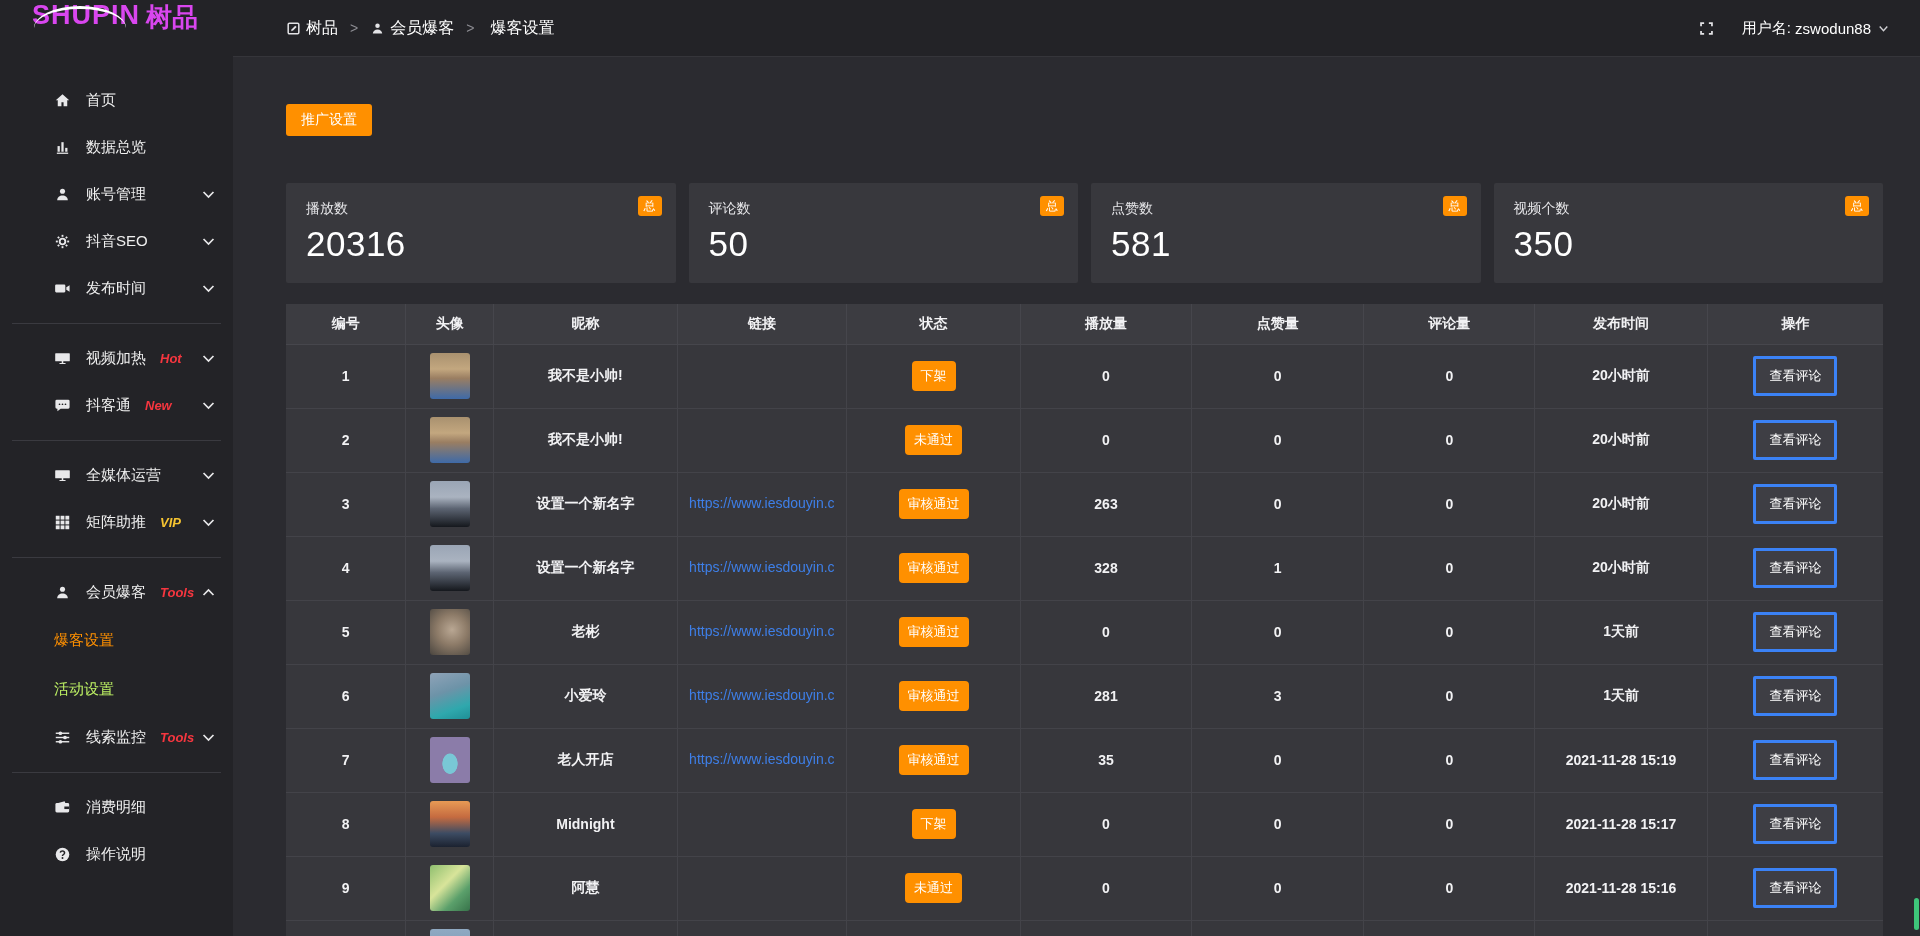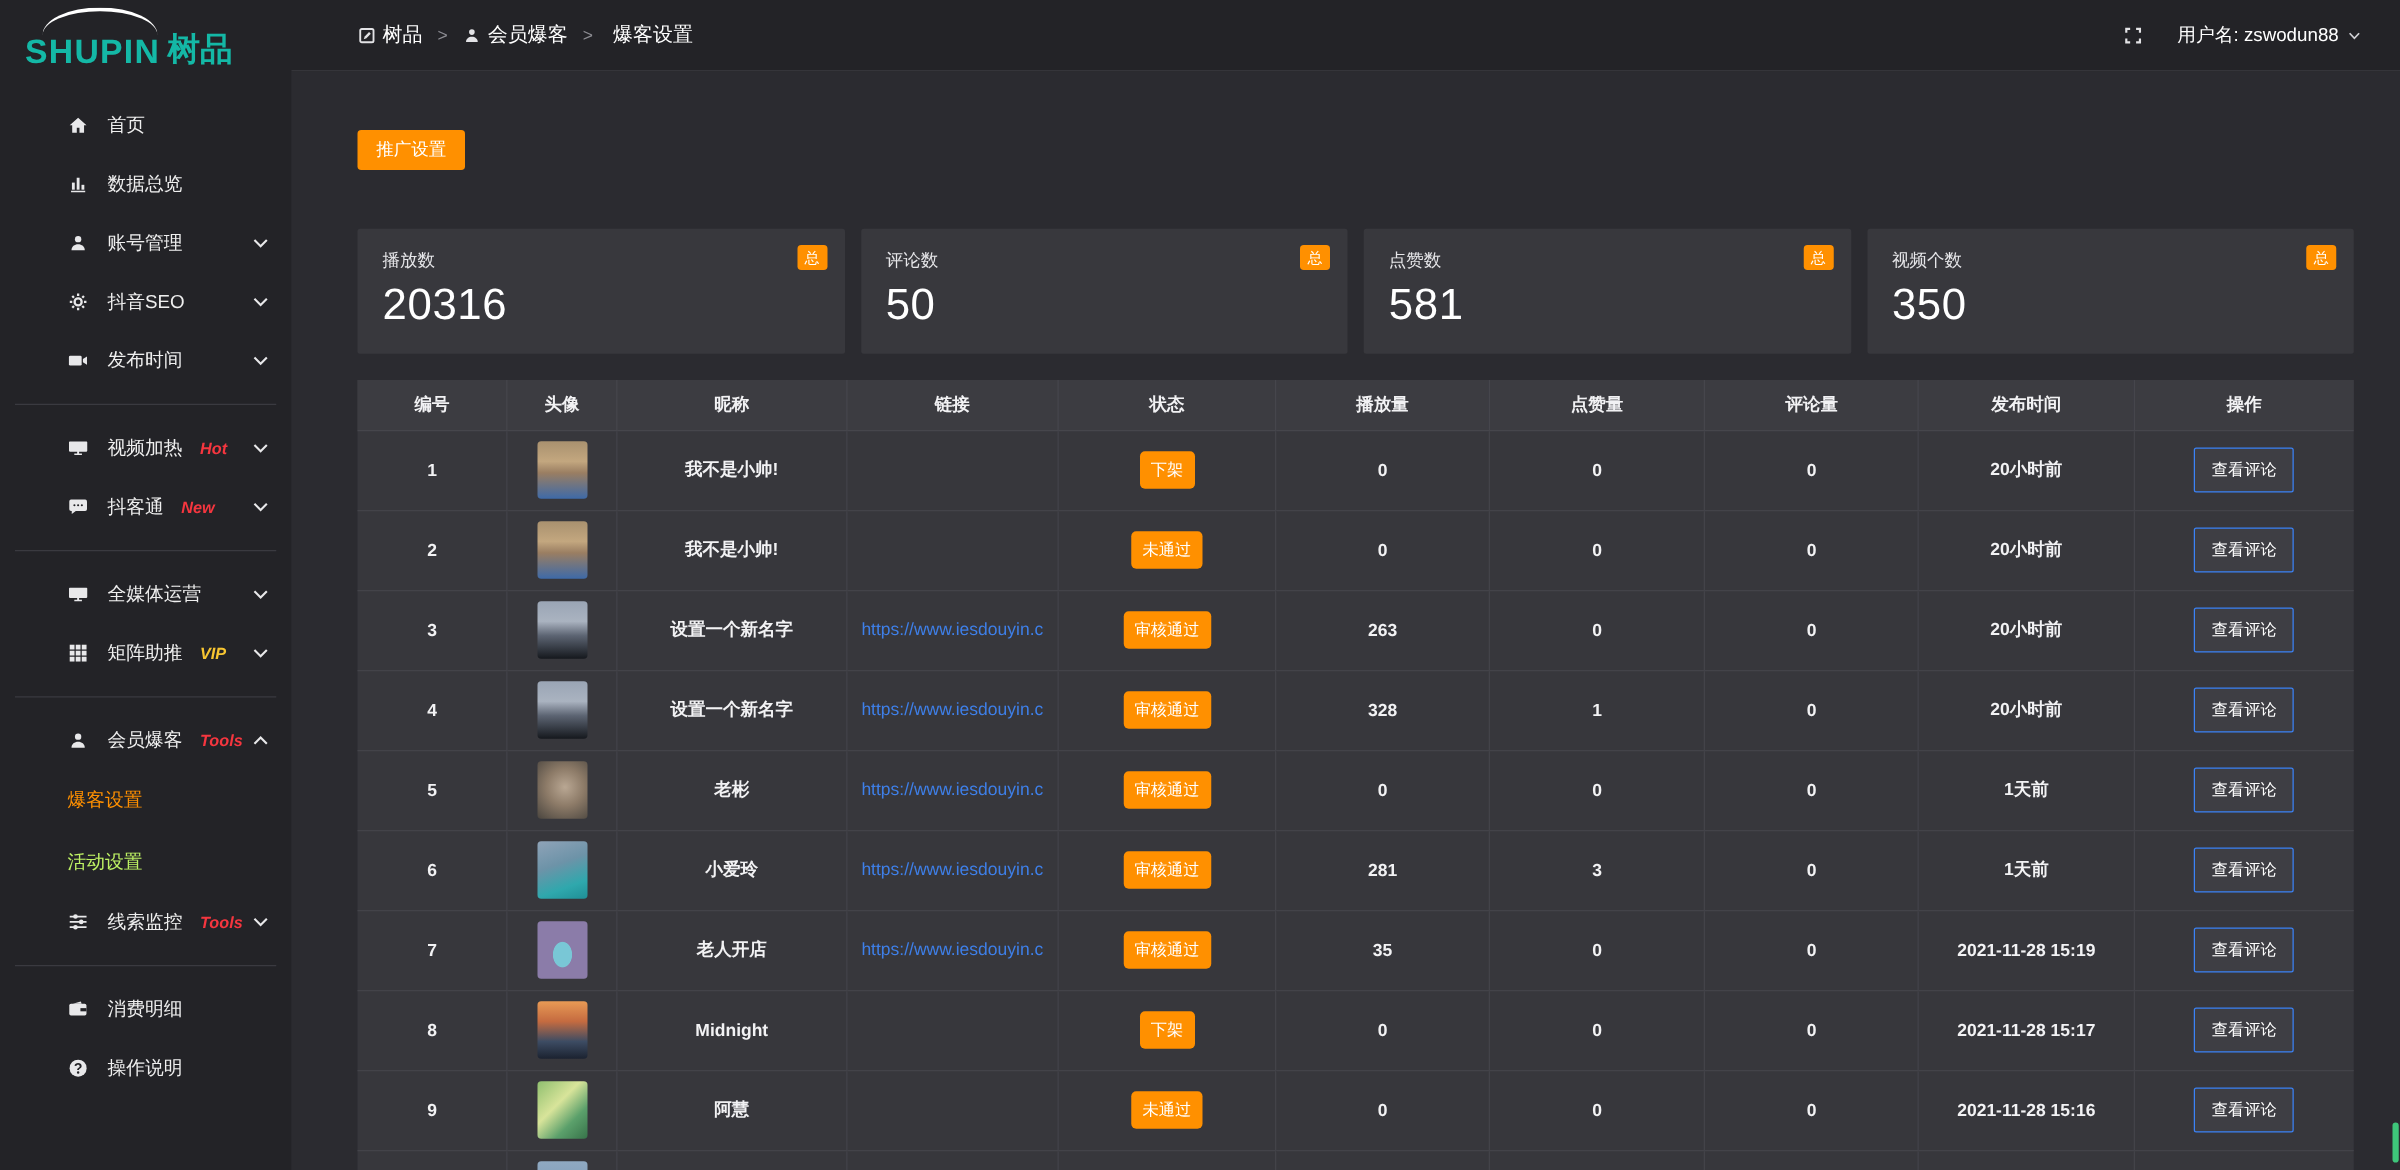--- a/index.html
+++ b/index.html
@@ -9,22 +9,22 @@
     background:#2b2b30; color:#fff; position:relative;
   }
   .icon { display:inline-block; vertical-align:middle; fill:currentColor; }
 
   
   .sidebar {
     position:absolute; left:0; top:0; width:233px; height:936px;
     background:#232327; z-index:5; overflow:hidden;
   }
   .logo {
-    height:57px; display:flex; align-items:flex-end; padding-left:20px;
-    position:relative; color:#14b8a6;
+    height:57px; display:flex; align-items:flex-start; padding-left:32px;
+    position:relative; color:#d946ef;
   }
   .logo-en { font-size:27px; font-weight:800; letter-spacing:1px; }
   .logo-cn { font-size:26px; font-weight:700; margin-left:6px; }
   .logo-arc {
     position:absolute; left:34px; top:6px; width:92px; height:22px;
     border-top:3px solid #fff; border-radius:50% 50% 0 0 / 100% 100% 0 0;
   }
   .side-menu { padding-top:20px; }
   .side-item {
     height:47px; display:flex; align-items:center; padding:0 16px 0 22px;
@@ -93,21 +93,21 @@
   .avatar {
     width:40px; height:46px; border-radius:3px; margin:0 auto; background:#666;
   }
   .nick { font-weight:600; }
   .link-a { color:#3e7fe8; text-decoration:none; font-size:14px; display:inline-block; max-width:96%; overflow:hidden; }
   .status-btn {
     background:#ff9000; color:#fff; border:none; border-radius:4px; font-size:13px;
     padding:6px 9px; cursor:pointer; font-family:inherit; white-space:nowrap;
   }
   .action-btn {
-    background:#3e3e44; color:#fff; border:1px solid #3b82f6; border-radius:2px;
+    background:#3e3e44; color:#fff; border:3px solid #3b82f6; border-radius:2px;
     font-size:13px; padding:8px 13px; cursor:pointer; font-family:inherit; white-space:nowrap;
   }
   .time-cell { font-weight:600; }
 
   .scroll-thumb {
     position:absolute; right:1px; bottom:6px; width:5px; height:32px;
     background:#3ec67a; border-radius:3px; z-index:9;
   }
 </style>
 </head>

